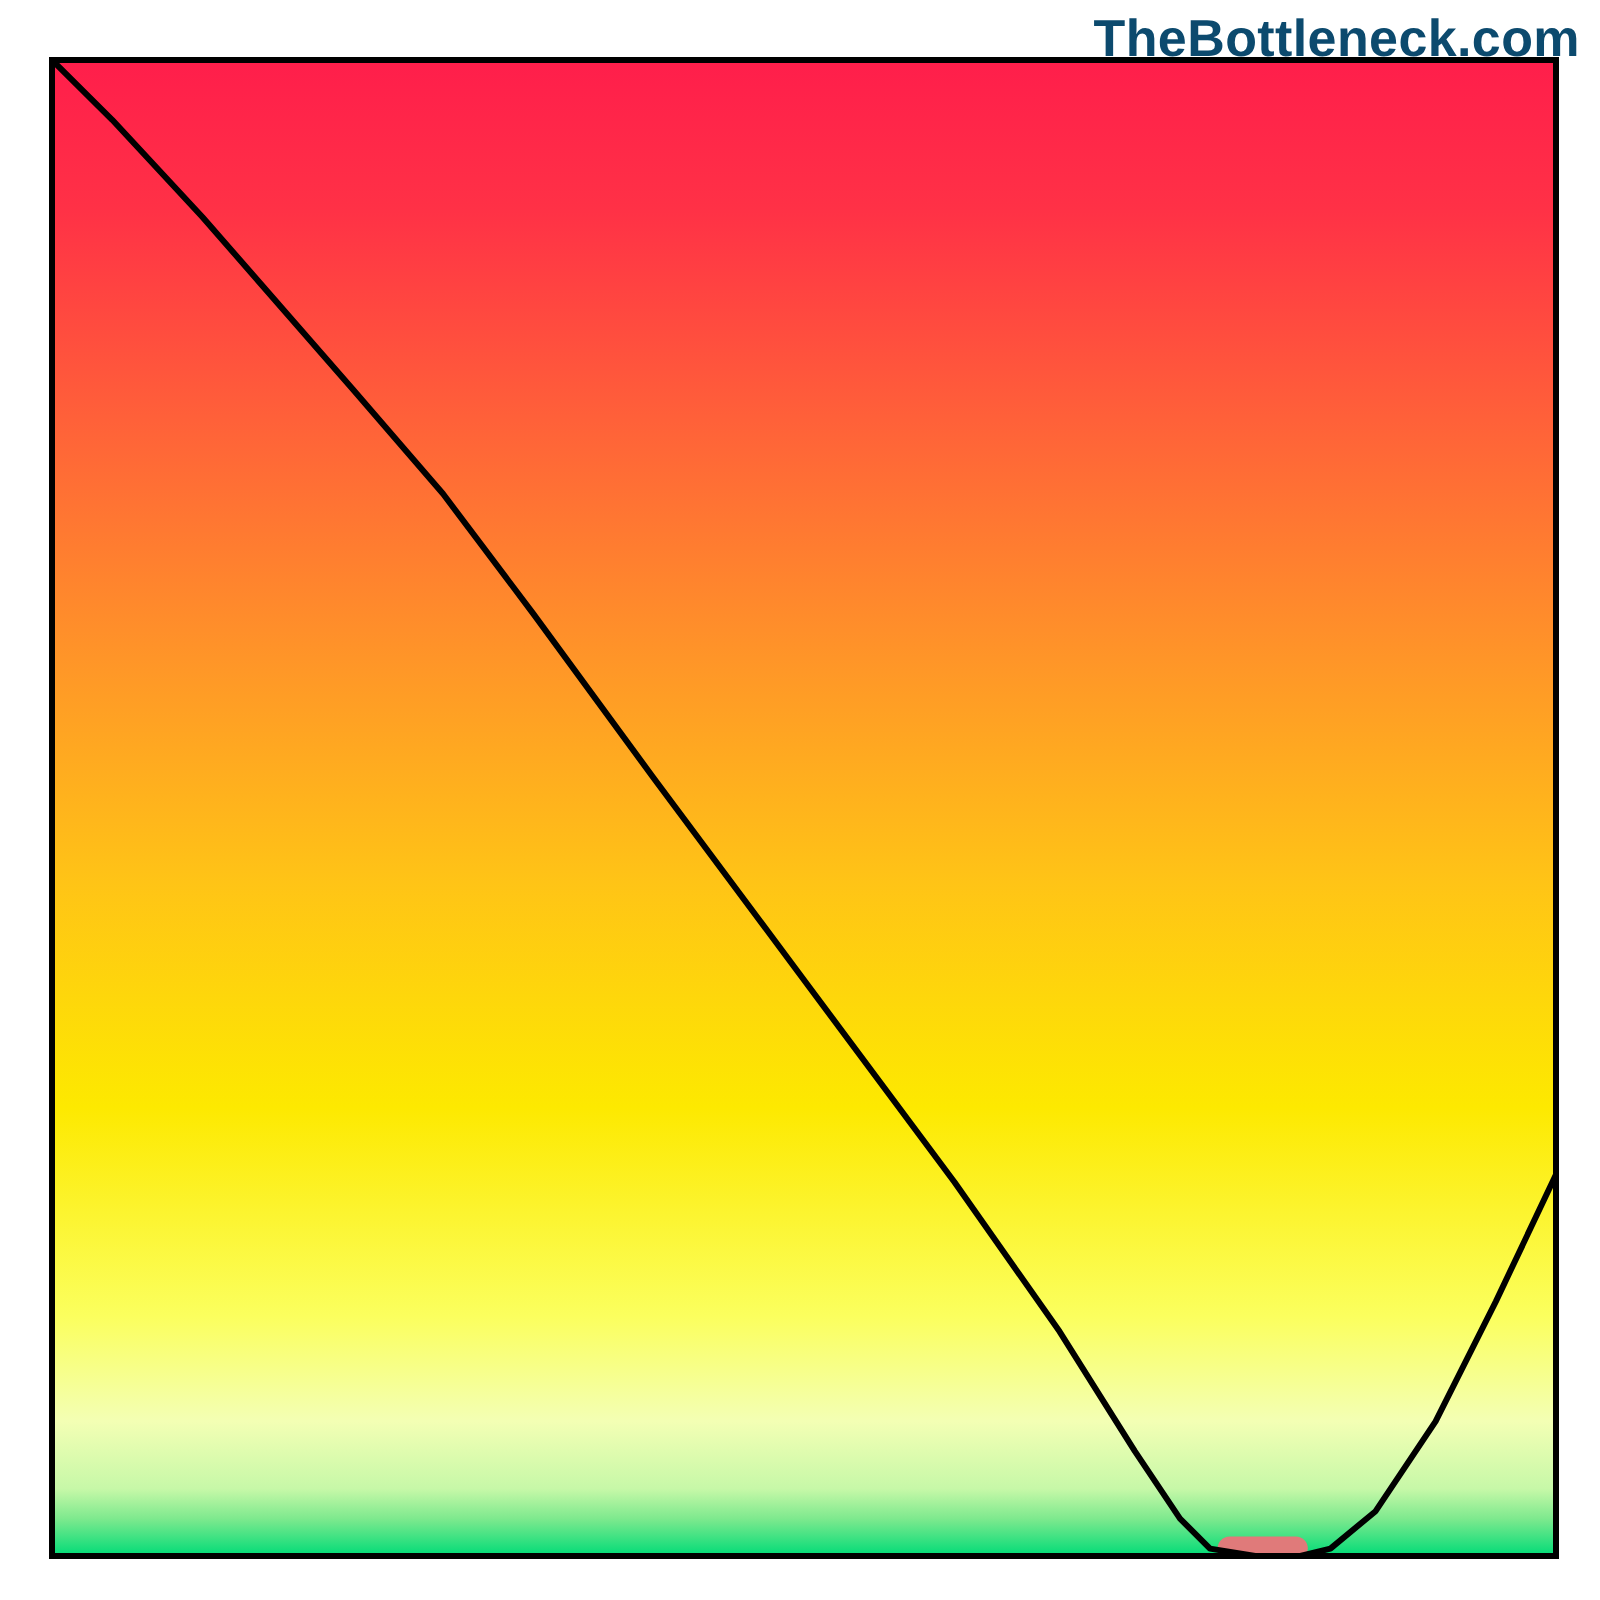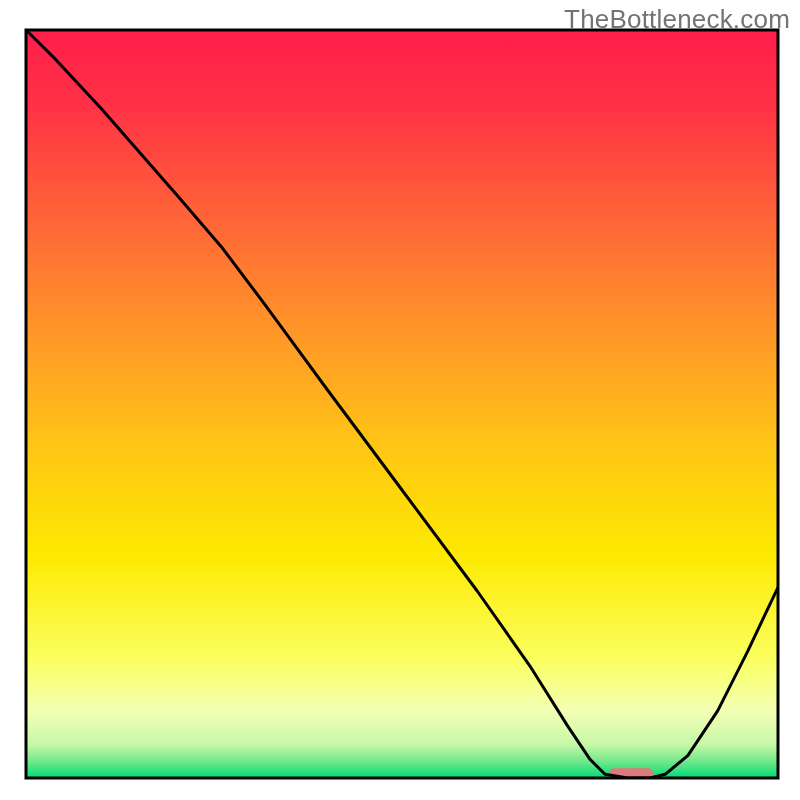--- a/index.html
+++ b/index.html
@@ -14,22 +14,22 @@
   .canvas {
     position: relative;
     width: 800px;
     height: 800px;
   }
   .watermark {
     position: absolute;
     top: 4px;
     right: 10px;
     font-size: 26px;
-    font-weight: normal;
-    color: #737373;
+    font-weight: bold;
+    color: #0c4a6e;
     letter-spacing: 0.2px;
     user-select: none;
   }
   svg.plot {
     position: absolute;
     left: 0;
     top: 0;
     width: 800px;
     height: 800px;
   }

